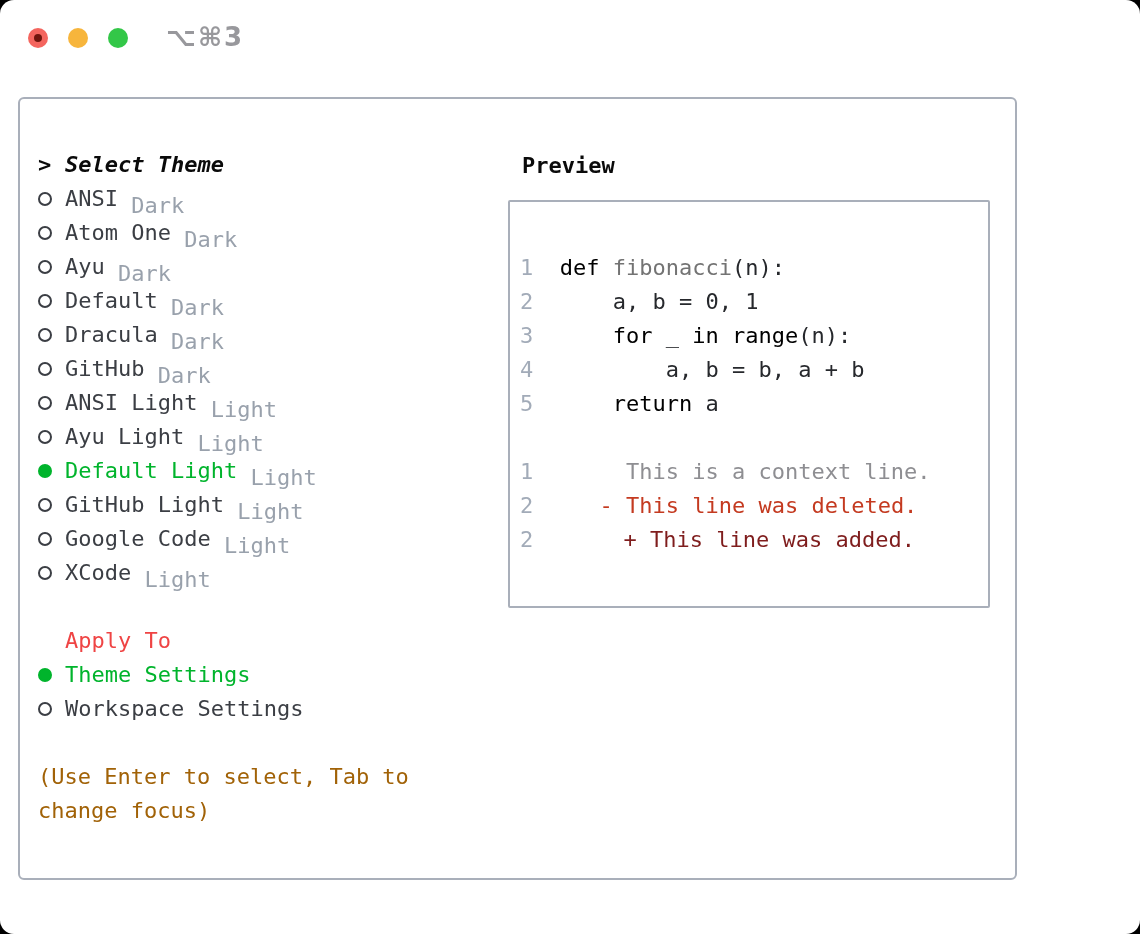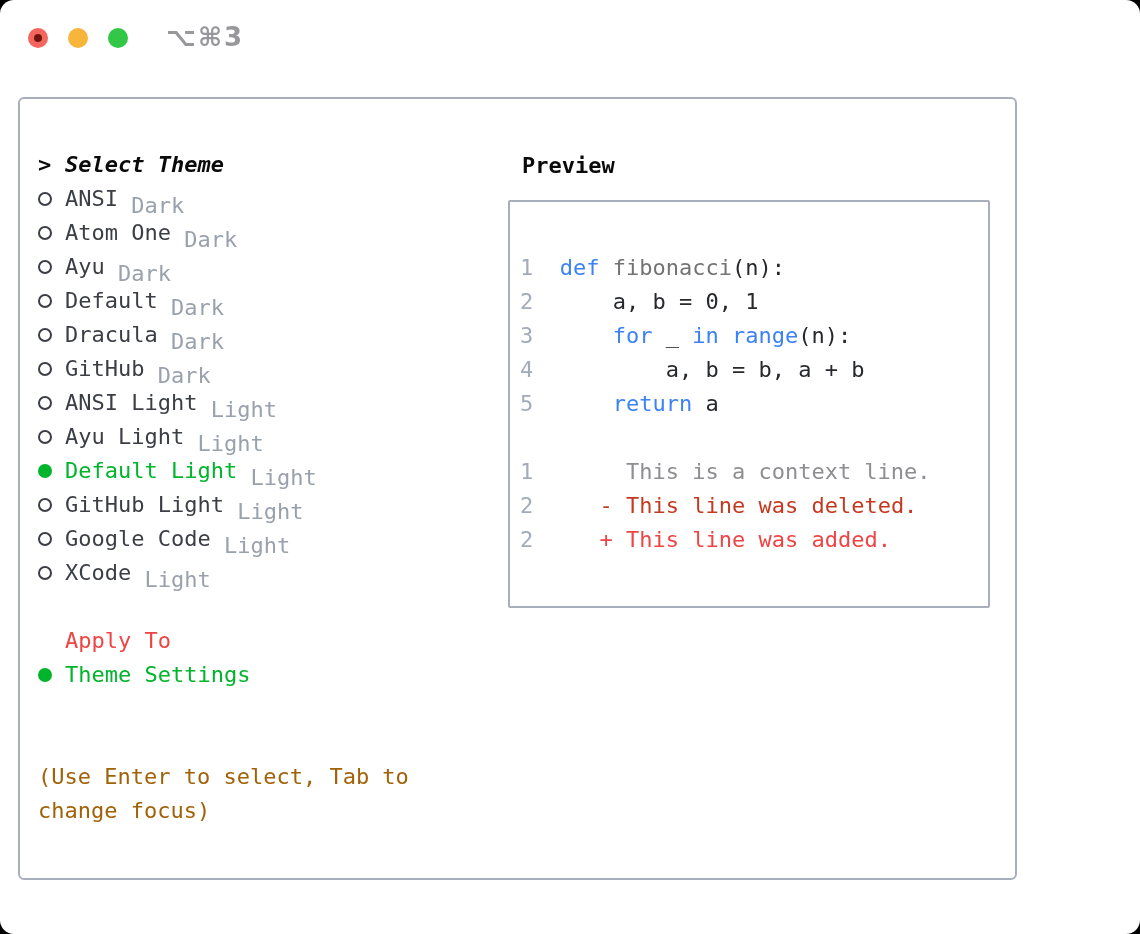--- a/index.html
+++ b/index.html
@@ -41,43 +41,43 @@
   #hint-block{left:18px;top:661px;}
 
   
   #preview-label{left:482px;top:50px;font-weight:bold;color:#0a0a0a;margin-left:20px;}
   .preview-box{position:absolute;left:488px;top:101px;width:478px;height:404px;
        border:2px solid #a9afba;border-radius:2px;background:#fff;}
   #code{position:absolute;left:10px;top:49px;font-size:22px;line-height:34px;
        white-space:pre;color:#26282c;}
   .cline{height:34px;}
   .ln{display:inline-block;width:3ch;color:#a2abb8;}
-  .kw{color:#3b82f6;}
+  .kw{color:#000000;}
   .fn{color:#737373;}
   .ctx{color:#8e8e92;}
   .del{color:#c43a20;}
-  .add{color:#ef4444;}
+  .add{color:#7f1d1d;margin-left:24px;}
 </style>
 </head>
 <body>
 
 <div class="window">
 
   <div class="traffic">
     <span class="tl tl-close"></span>
     <span class="tl tl-min"></span>
     <span class="tl tl-zoom"></span>
   </div>
   <div class="win-title">⌥⌘3</div>
 
   <div class="panel">
 
     <div class="col" id="theme-block"><div class="row"><span class="mark"><span class="caret">&gt;</span></span><span class="hdr">Select Theme</span></div><div class="row"><span class="mark"><span class="dot"></span></span><span>ANSI</span><span class="variant"> Dark</span></div><div class="row"><span class="mark"><span class="dot"></span></span><span>Atom One</span><span class="variant"> Dark</span></div><div class="row"><span class="mark"><span class="dot"></span></span><span>Ayu</span><span class="variant"> Dark</span></div><div class="row"><span class="mark"><span class="dot"></span></span><span>Default</span><span class="variant"> Dark</span></div><div class="row"><span class="mark"><span class="dot"></span></span><span>Dracula</span><span class="variant"> Dark</span></div><div class="row"><span class="mark"><span class="dot"></span></span><span>GitHub</span><span class="variant"> Dark</span></div><div class="row"><span class="mark"><span class="dot"></span></span><span>ANSI Light</span><span class="variant"> Light</span></div><div class="row"><span class="mark"><span class="dot"></span></span><span>Ayu Light</span><span class="variant"> Light</span></div><div class="row"><span class="mark"><span class="dot filled"></span></span><span class="sel-name">Default Light</span><span class="variant"> Light</span></div><div class="row"><span class="mark"><span class="dot"></span></span><span>GitHub Light</span><span class="variant"> Light</span></div><div class="row"><span class="mark"><span class="dot"></span></span><span>Google Code</span><span class="variant"> Light</span></div><div class="row"><span class="mark"><span class="dot"></span></span><span>XCode</span><span class="variant"> Light</span></div></div>
 
-    <div class="col" id="apply-block"><div class="row"><span class="mark"></span><span class="hdr2">Apply To</span></div><div class="row"><span class="mark"><span class="dot filled"></span></span><span class="sel-name">Theme Settings</span></div></div>
+    <div class="col" id="apply-block"><div class="row"><span class="mark"></span><span class="hdr2">Apply To</span></div><div class="row"><span class="mark"><span class="dot filled"></span></span><span class="sel-name">Theme Settings</span></div><div class="row"><span class="mark"><span class="dot"></span></span><span>Workspace Settings</span></div></div>
 
     <div class="col hint" id="hint-block"><div class="row"><span class="hint">(Use Enter to select, Tab to</span></div><div class="row"><span class="hint">change focus)</span></div></div>
 
     <div class="col" id="preview-label">Preview</div>
 
     <div class="preview-box">
       <div id="code"><div class="cline"><span class="ln">1</span><span class="kw">def</span><span> </span><span class="fn">fibonacci</span><span>(n):</span></div><div class="cline"><span class="ln">2</span><span>    a, b = 0, 1</span></div><div class="cline"><span class="ln">3</span><span>    </span><span class="kw">for</span><span> _ </span><span class="kw">in</span><span> </span><span class="kw">range</span><span>(n):</span></div><div class="cline"><span class="ln">4</span><span>        a, b = b, a + b</span></div><div class="cline"><span class="ln">5</span><span>    </span><span class="kw">return</span><span> a</span></div><div class="cline"><span class="ln"></span></div><div class="cline"><span class="ln">1</span><span class="ctx">     This is a context line.</span></div><div class="cline"><span class="ln">2</span><span>   </span><span class="del">- This line was deleted.</span></div><div class="cline"><span class="ln">2</span><span>   </span><span class="add">+ This line was added.</span></div></div>
     </div>
 
   </div>

